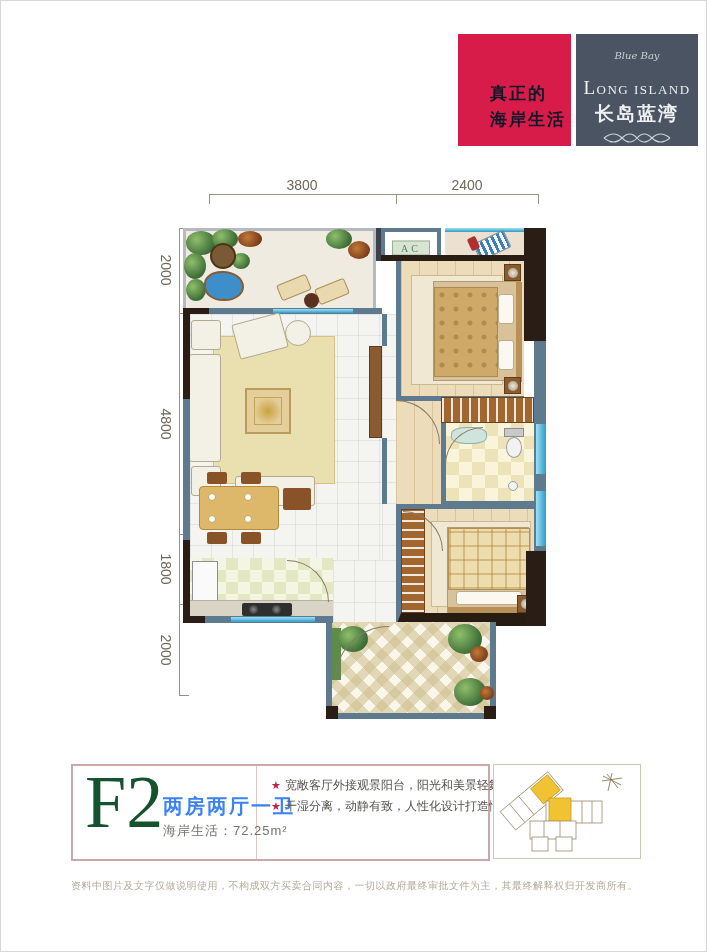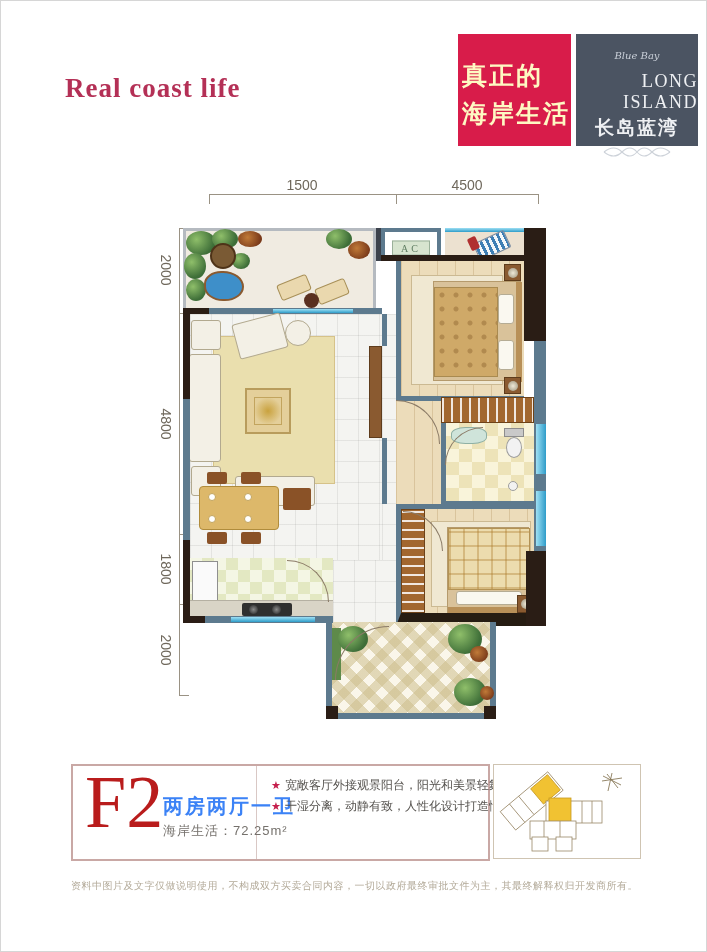--- a/index.html
+++ b/index.html
@@ -3,25 +3,25 @@
 <meta charset="utf-8">
 <style>
   html,body{margin:0;padding:0;background:#fff;}
   .page{position:relative;width:707px;height:952px;background:#fff;border:1px solid #d6d6d6;
         box-sizing:border-box;overflow:hidden;font-family:"Liberation Sans",sans-serif;}
   .abs{position:absolute;}
   
   .tagline{left:64px;top:72px;font-family:"Liberation Serif",serif;font-size:27px;font-weight:600;
            color:#b43056;letter-spacing:1px;}
   .slogan{left:457px;top:33px;width:113px;height:112px;background:#d81c4a;}
-  .slogan-text{position:absolute;left:4px;bottom:14px;color:#fef9c3;font-size:25px;font-weight:bold;
+  .slogan-text{position:absolute;left:32px;bottom:14px;color:#0f172a;font-size:17px;font-weight:bold;
                line-height:1.5;letter-spacing:2px;}
   .logo{left:575px;top:33px;width:122px;height:112px;background:#4b5462;color:#eef0f3;text-align:center;}
   .logo-script{margin-top:16px;font-family:"DejaVu Serif",serif;font-style:italic;font-size:10px;color:#c9cfd8;}
-  .logo-en{font-family:"Liberation Serif",serif;font-size:18px;letter-spacing:1.5px;margin-top:9px;text-align:right;}
+  .logo-en{font-family:"Liberation Serif",serif;font-size:13px;letter-spacing:1.5px;margin-top:16px;}
   .logo-en::first-letter{font-size:19px;}
   .logo-cn{font-family:"Liberation Serif",serif;font-size:19px;font-weight:bold;letter-spacing:2px;margin-top:2px;}
   .logo-flourish{margin-top:3px;}
   
   .dim{color:#6f685c;font-size:14px;}
   .dim-top{left:208px;top:193px;width:330px;height:10px;border-top:1px solid #9a9284;}
   .dim-top .tick{position:absolute;top:0;width:1px;height:9px;background:#9a9284;}
   .dim-left{left:178px;top:227px;width:10px;height:468px;border-left:1px solid #9a9284;}
   .dim-left .tick{position:absolute;left:0;height:1px;width:9px;background:#9a9284;}
   .dlab{position:absolute;transform:translate(-50%,-100%);top:-2px;white-space:nowrap;}
@@ -91,35 +91,34 @@
   .sofa{background:#f3f0e6;border:1px solid #b2a98f;border-radius:3px;}
   .table{background:#ddb86a;border:1px solid #b08c3c;border-radius:4px;}
   .chairsm{background:#8a5227;border-radius:2px;}
   .coffee{background:#e4cf9a;border:2px solid #b89c5c;}
   .coffee-in{left:7px;top:7px;width:28px;height:28px;background:radial-gradient(circle at 50% 50%,#c9a23e,#e4cf9a 75%);border:1px solid #c2a45e;}
   .plate{width:8px;height:8px;border-radius:50%;background:#fff;border:1px solid #c2a45e;}
   
   .f2-box{left:70px;top:763px;width:415px;height:93px;border:2px solid #c9a8a5;}
   .f2-divider{left:183px;top:0;width:1px;height:100%;background:#d9c8c5;position:absolute;}
   .f2-code{position:absolute;left:12px;top:-8px;font-family:"Liberation Serif",serif;font-size:74px;
-           color:#b91c1c;line-height:1.2;}
+           color:#14532d;line-height:1.2;}
   .f2-type{position:absolute;left:90px;top:27px;font-size:20px;font-weight:bold;color:#3b82f6;letter-spacing:2px;}
   .f2-area{position:absolute;left:90px;top:56px;font-size:13px;color:#75716c;letter-spacing:1px;}
   .features{position:absolute;left:198px;top:9px;width:210px;}
   .feat-row{height:21px;line-height:21px;white-space:nowrap;font-size:12px;color:#55524e;}
   .feat-star{color:#c51f4c;font-size:11px;margin-right:4px;}
   .siteplan{left:492px;top:763px;width:146px;height:93px;border:1px solid #cfc4b2;background:#fff;}
   .disclaimer{left:70px;top:878px;font-size:10px;color:#b3aa99;letter-spacing:0.5px;}
 </style>
 </head>
 <body>
 
 <div class="page">
 
-  <div class="abs tagline">Real coast life</div>
 
   <div class="abs slogan">
     <div class="slogan-text">
       <div>真正的</div>
       <div>海岸生活</div>
     </div>
   </div>
 
   <div class="abs logo">
     <div class="logo-script">Blue Bay</div>
@@ -128,22 +127,22 @@
     <svg class="logo-flourish" width="74" height="16" viewBox="0 0 74 16">
       <path d="M4 8 Q 14 0 22 8 Q 30 16 37 8 Q 44 0 52 8 Q 60 16 70 8" stroke="#cdd2d9" stroke-width="1.1" fill="none"></path>
       <path d="M4 8 Q 14 16 22 8 Q 30 0 37 8 Q 44 16 52 8 Q 60 0 70 8" stroke="#cdd2d9" stroke-width="1.1" fill="none"></path>
     </svg>
   </div>
 
   <div class="abs dim dim-top">
     <span class="tick" style="left:0;"></span>
     <span class="tick" style="left:187px;"></span>
     <span class="tick" style="right:0;"></span>
-    <span class="dlab" style="left:93px;">1500</span>
-    <span class="dlab" style="left:258px;">4500</span>
+    <span class="dlab" style="left:93px;">3800</span>
+    <span class="dlab" style="left:258px;">2400</span>
   </div>
 
   <div class="abs dim dim-left">
     <span class="tick" style="top:0;"></span>
     <span class="tick" style="top:85px;"></span>
     <span class="tick" style="top:306px;"></span>
     <span class="tick" style="top:376px;"></span>
     <span class="tick" style="bottom:0;"></span>
     <span class="dlab-v" style="top:42px;">2000</span>
     <span class="dlab-v" style="top:196px;">4800</span>

